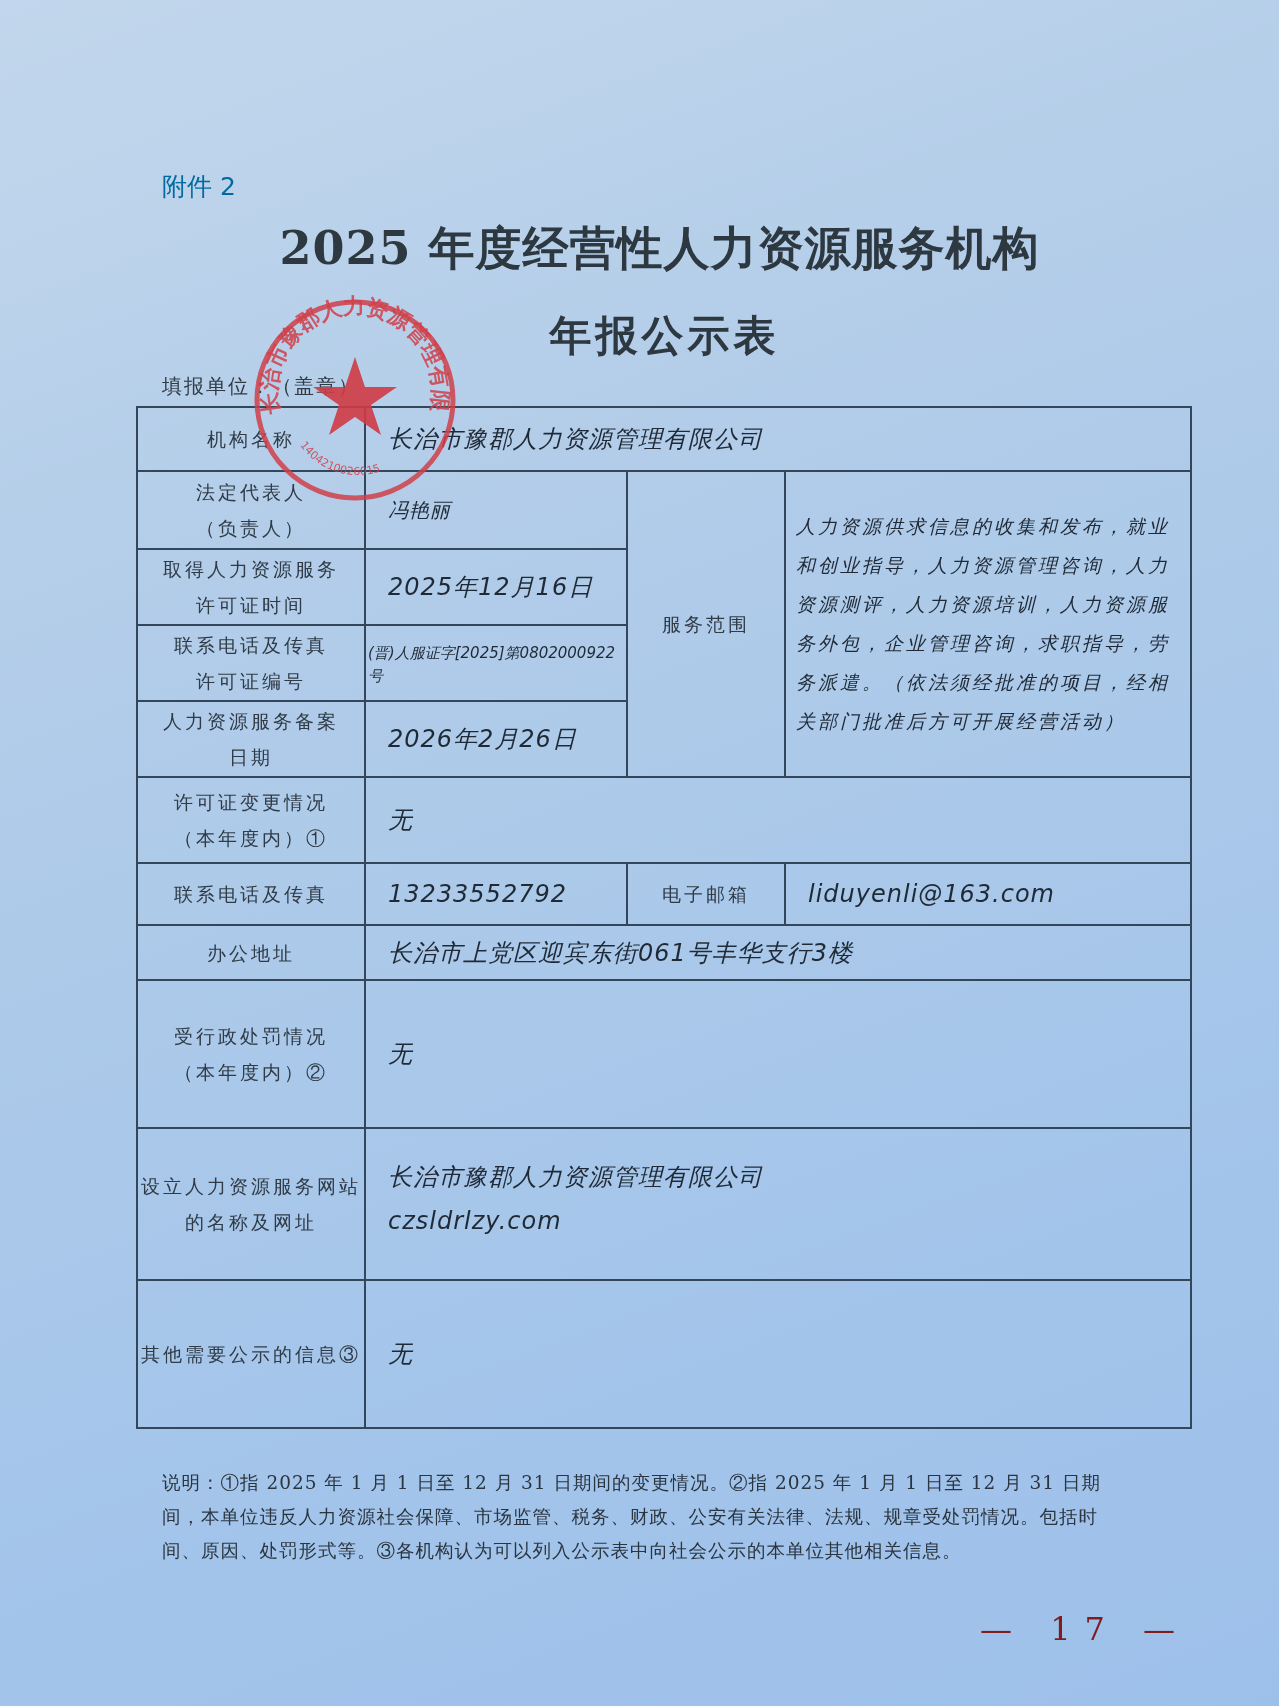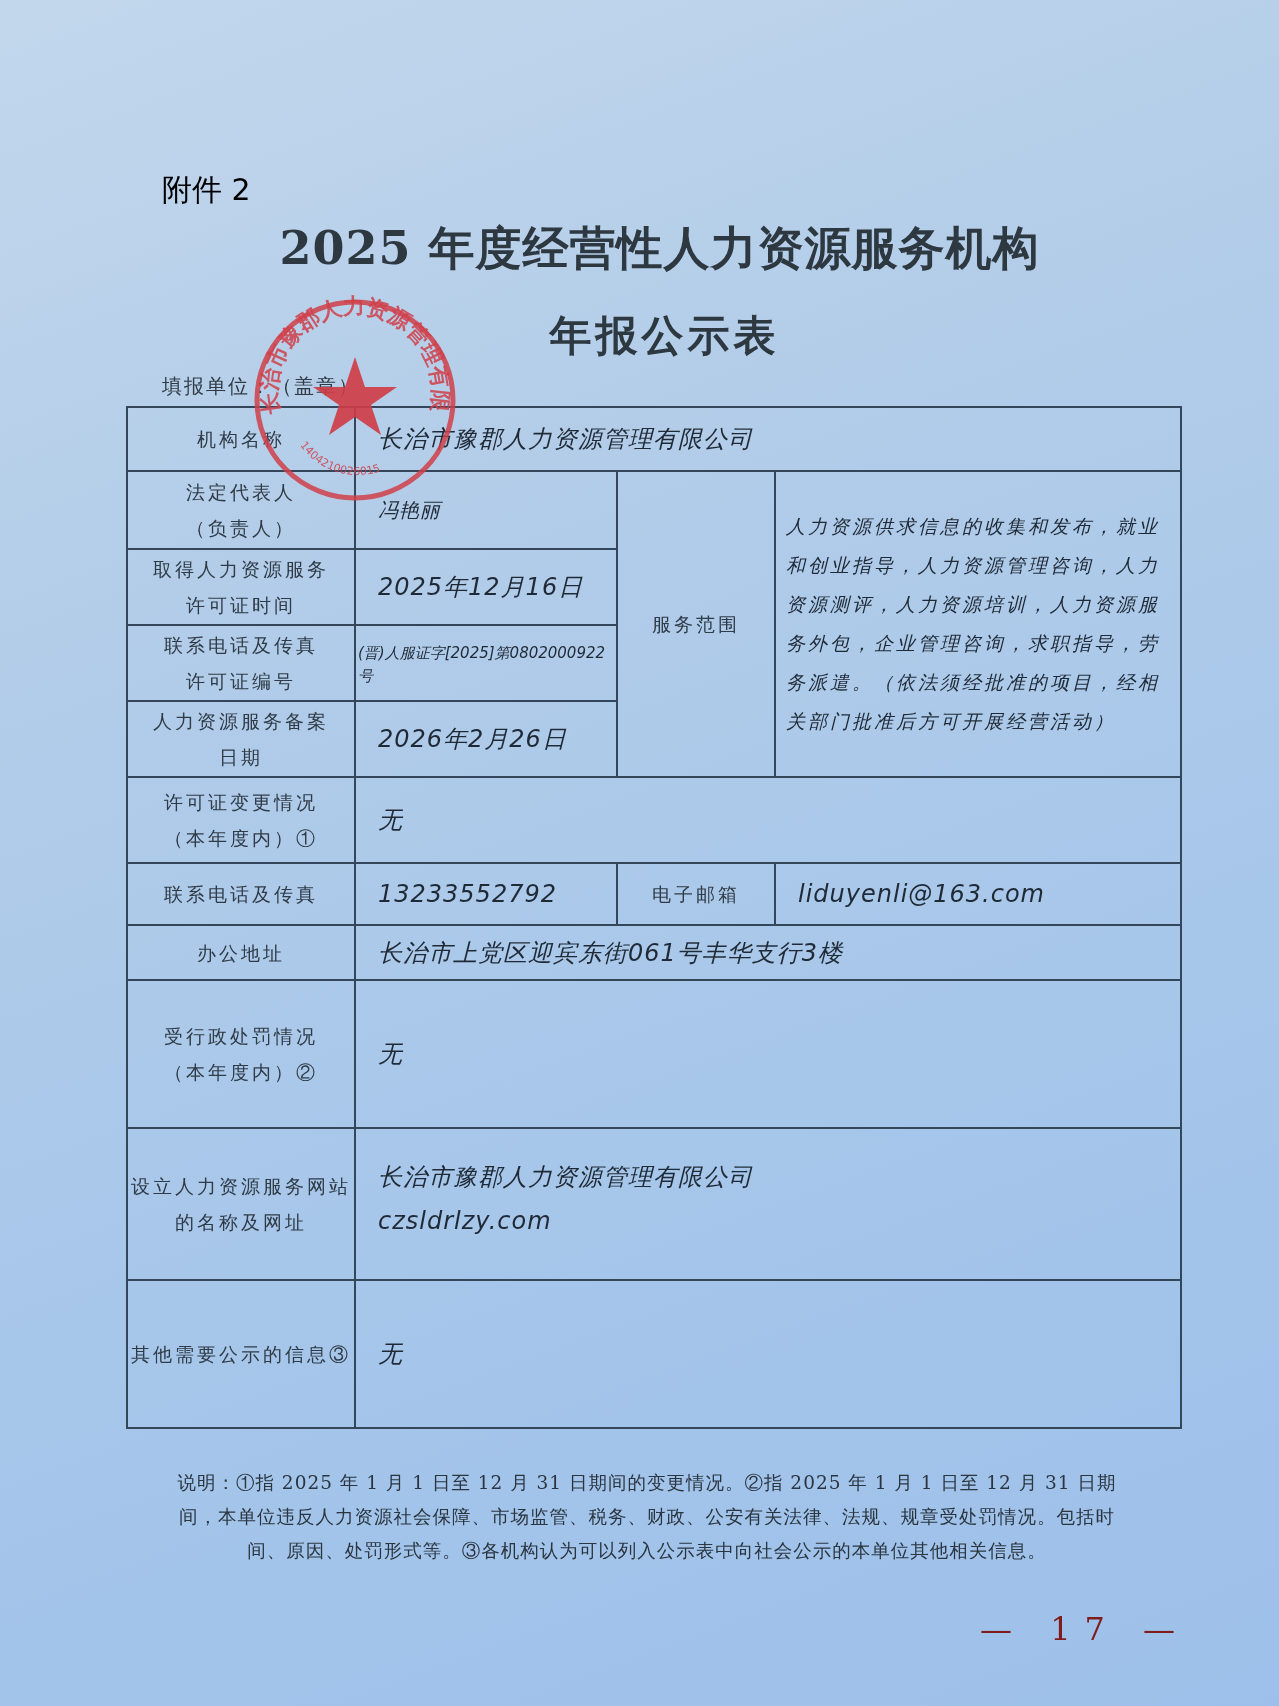--- a/index.html
+++ b/index.html
@@ -2,40 +2,40 @@
 <html><head>
 <meta charset="utf-8">
 <style>
   html, body { margin:0; padding:0; }
   body {
     width:1279px; height:1706px; overflow:hidden; position:relative;
     background: linear-gradient(160deg, #c2d7ec 0%, #b3cde9 30%, #a6c6ea 65%, #9dc0ea 100%);
     font-family: "DejaVu Serif", "Liberation Serif", serif;
     color:#283540;
   }
-  .attach { position:absolute; left:162px; top:170px; font-family:"DejaVu Sans","Liberation Sans",sans-serif; font-size:30px; color:#000000; }
+  .attach { position:absolute; left:162px; top:170px; font-family:"DejaVu Sans","Liberation Sans",sans-serif; font-size:25px; color:#0369a1; }
   .title1 { position:absolute; left:0; width:1279px; top:218px; text-align:center; font-size:46px; font-weight:bold; color:#2d3840; letter-spacing:1px; padding-left:40px; box-sizing:border-box;}
   .title2 { position:absolute; left:0; width:1279px; top:288px; text-align:center; font-size:42px; font-weight:bold; color:#2d3840; letter-spacing:4px; padding-left:50px; box-sizing:border-box;margin-top:20px;}
   .filler { position:absolute; left:162px; top:373px; font-size:20px; color:#2f3a44; letter-spacing:2px; }
   table.form {
-    position:absolute; left:126px; top:406px; width:1054px;
+    position:absolute; left:136px; top:406px; width:1054px;
     border-collapse:collapse; table-layout:fixed;padding-left:35px;
   }
   table.form td {
     border:2px solid #34475a; font-size:19px; letter-spacing:3px;
     vertical-align:middle; padding:0;
   }
   td.lbl { text-align:center; line-height:36px; color:#2f3b46; }
   td.val { padding-left:22px !important; }
   .hw {
     font-family: "DejaVu Sans", "Liberation Sans", sans-serif;
     font-style: italic; color:#1f2a36; font-size:24px; letter-spacing:1px;
   }
   .scope { font-size:19px; line-height:39px; padding:6px 8px 6px 10px !important; letter-spacing:0; }
-  .notes { position:absolute; left:162px; top:1466px; width:970px; font-size:18.5px; line-height:34px; color:#2a3540; letter-spacing:1px;text-align:center; }
+  .notes { position:absolute; left:162px; top:1466px; width:970px; font-size:18.5px; line-height:34px; color:#2a3540; letter-spacing:1px; }
   .pageno { position:absolute; left:980px; top:1610px; font-size:32px; color:#7f1d1d; letter-spacing:14px; }
   .stamp { position:absolute; left:250px; top:295px; width:210px; height:210px; pointer-events:none; }
 </style>
 </head>
 <body>
 
 <div class="attach">附件 2</div>
 <div class="title1">2025 年度经营性人力资源服务机构</div>
 <div class="title2">年报公示表</div>
 <div class="filler">填报单位：（盖章）</div>

